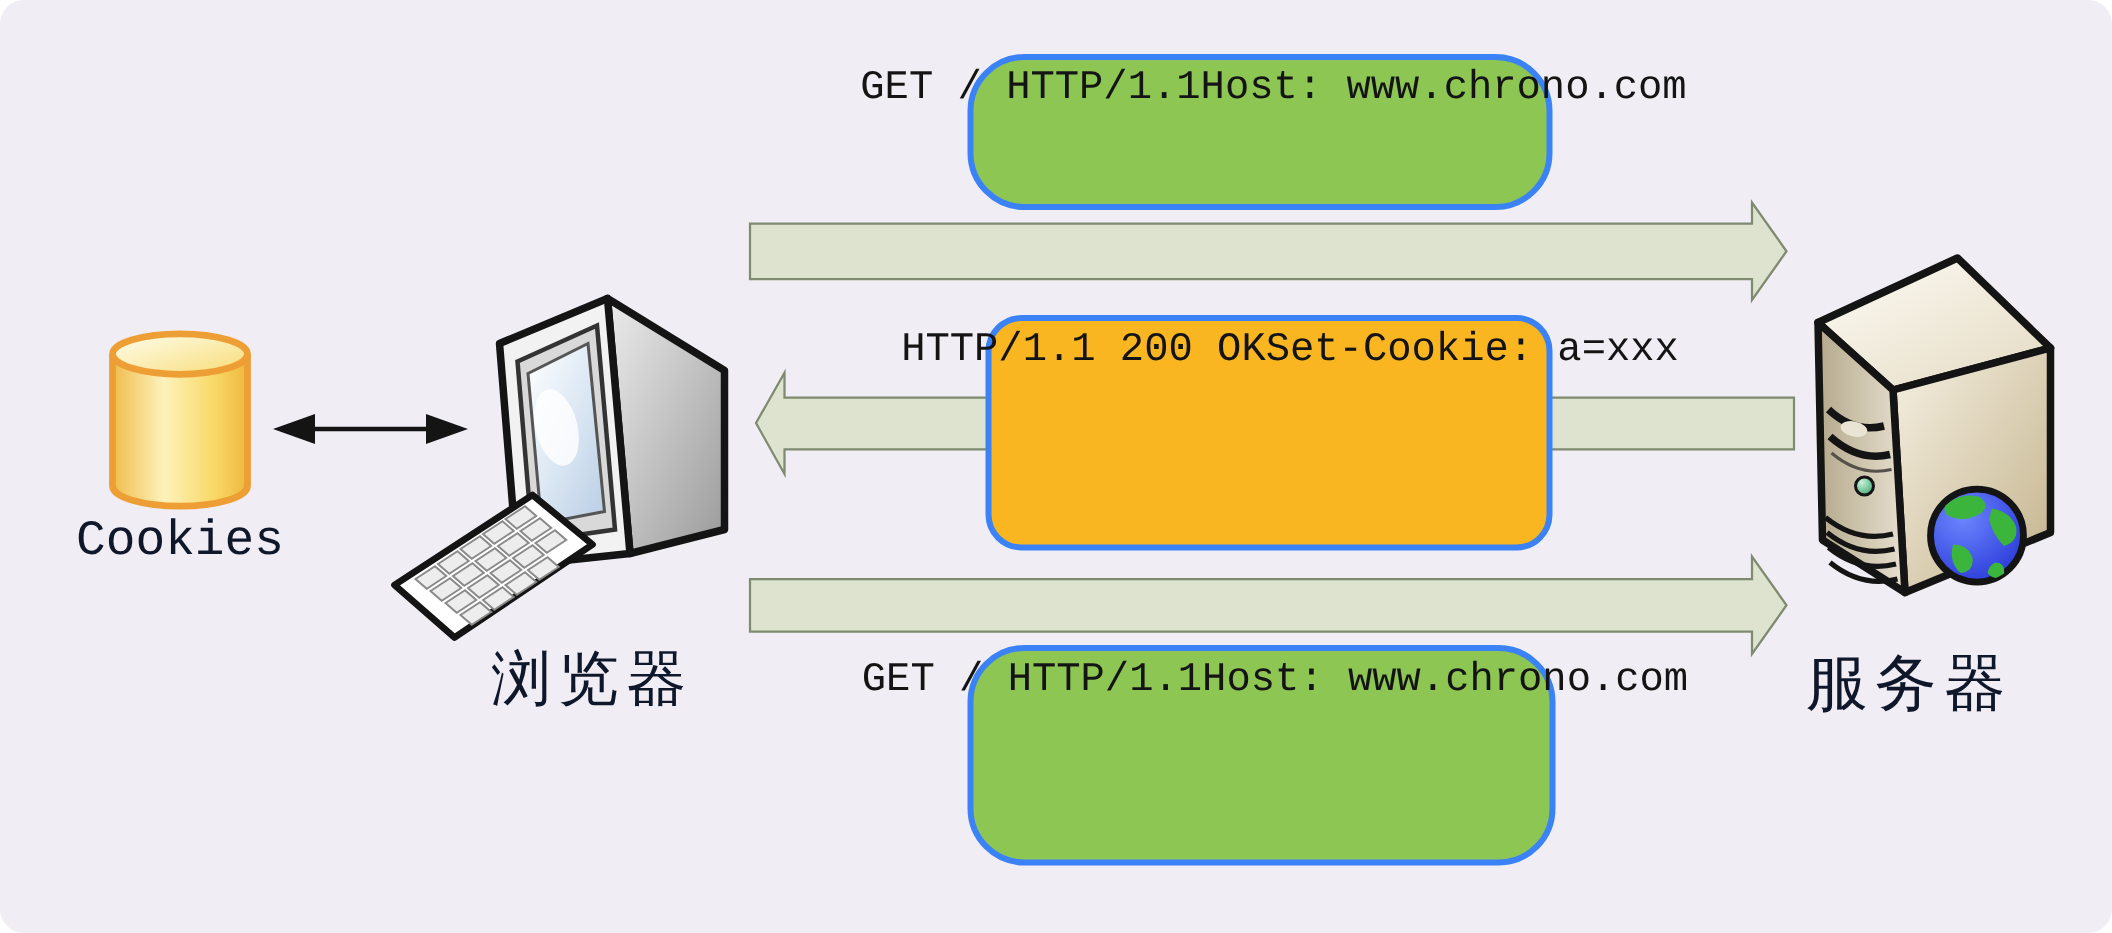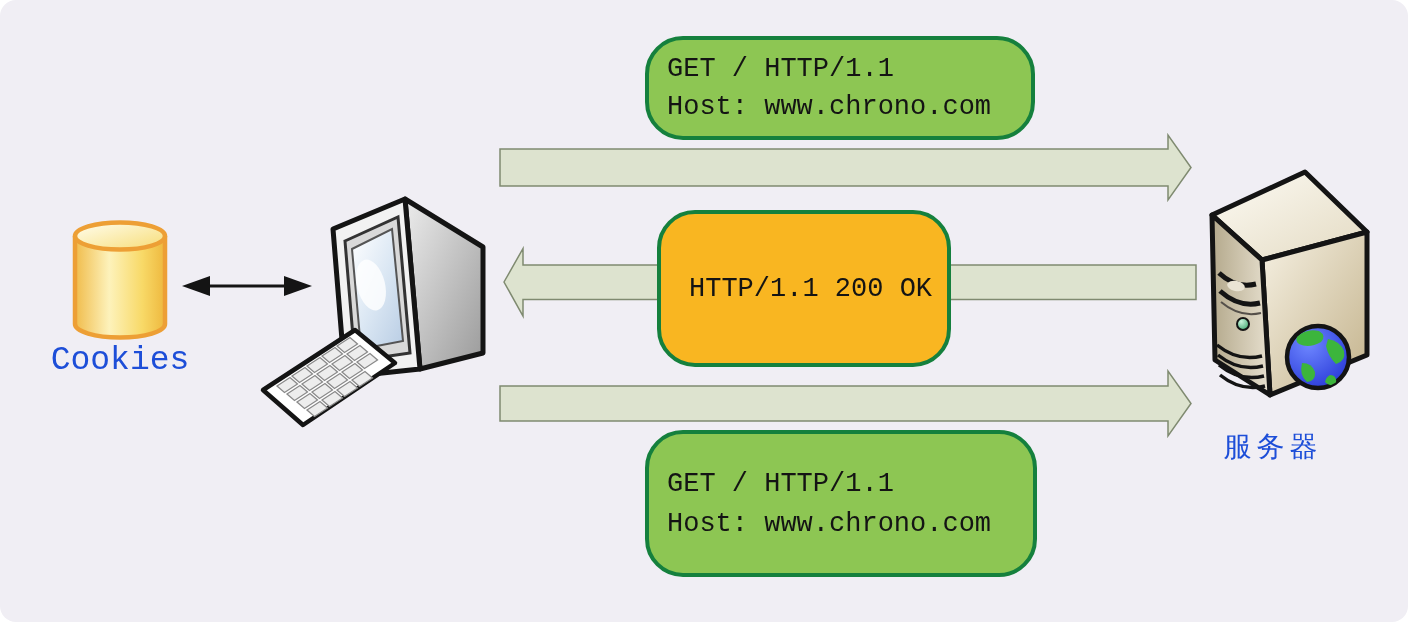--- a/index.html
+++ b/index.html
@@ -5,36 +5,36 @@
   html,body { margin:0; padding:0; background:#ffffff; }
   .stage {
     position:relative; width:1408px; height:622px;
     background:#f0eef4; border-radius:16px; overflow:hidden;
     font-family:"Liberation Sans", sans-serif;
   }
   svg.layer { position:absolute; left:0; top:0; z-index:1; }
 
   .msg {
     position:absolute; z-index:2; box-sizing:border-box;
-    border:4px solid #15803d; border-radius:38px;
-    display:flex; flex-direction:column; justify-content:center;
+    border:4px solid #3b82f6; border-radius:38px;
+    display:flex; flex-direction:row; justify-content:center;
     font-family:"Liberation Mono", monospace; color:#141414;
     font-size:27px;
   }
   .msg .line { white-space:pre; }
   .msg-green  { background:#8dc653; }
   .msg-orange { background:#f9b621; }
   #box-req1 { left:645px; top:36px;  width:390px; height:104px; padding-left:18px; line-height:38px; }
-  #box-resp { left:657px; top:210px; width:294px; height:157px; padding-left:28px; line-height:40px; }
+  #box-resp { left:657px; top:210px; width:378px; height:157px; padding-left:28px; line-height:40px;border-radius:24px; }
   #box-req2 { left:645px; top:430px; width:392px; height:147px; padding-left:18px; line-height:40px; }
 
-  .node-label { position:absolute; z-index:2; color:#1d4ed8; text-align:center; }
+  .node-label { position:absolute; z-index:2; color:#0f172a; text-align:center; }
   #lbl-cookies { left:35px;  top:342px; width:170px; font-family:"Liberation Mono", monospace; font-size:33px; }
   #lbl-browser { left:295px; top:425px; width:200px; font-family:"Liberation Serif", serif; font-size:40px; letter-spacing:5px; }
-  #lbl-server  { left:1178px; top:428px; width:190px; font-family:Liberation Sans, sans-serif; font-size:28px; letter-spacing:5px; }
+  #lbl-server  { left:1178px; top:428px; width:190px; font-family:Liberation Sans, sans-serif; font-size:41px; letter-spacing:5px; }
 </style>
 </head>
 <body>
 
 <div class="stage">
 
   <svg class="layer" width="1408" height="622" viewBox="0 0 1408 622">
     <defs>
       <linearGradient id="cylG" x1="0" y1="0" x2="1" y2="0">
         <stop offset="0" stop-color="#f0bc4b"></stop>
@@ -165,23 +165,25 @@
     </g>
   </svg>
 
   <div class="msg msg-green" id="box-req1">
     <div class="line">GET / HTTP/1.1</div>
     <div class="line">Host: www.chrono.com</div>
   </div>
 
   <div class="msg msg-orange" id="box-resp">
     <div class="line">HTTP/1.1 200 OK</div>
+    <div class="line">Set-Cookie: a=xxx</div>
   </div>
 
   <div class="msg msg-green" id="box-req2">
     <div class="line">GET / HTTP/1.1</div>
     <div class="line">Host: www.chrono.com</div>
   </div>
 
   <div class="node-label" id="lbl-cookies">Cookies</div>
+  <div class="node-label" id="lbl-browser">浏览器</div>
   <div class="node-label" id="lbl-server">服务器</div>
 
 </div>
 
 </body></html>

